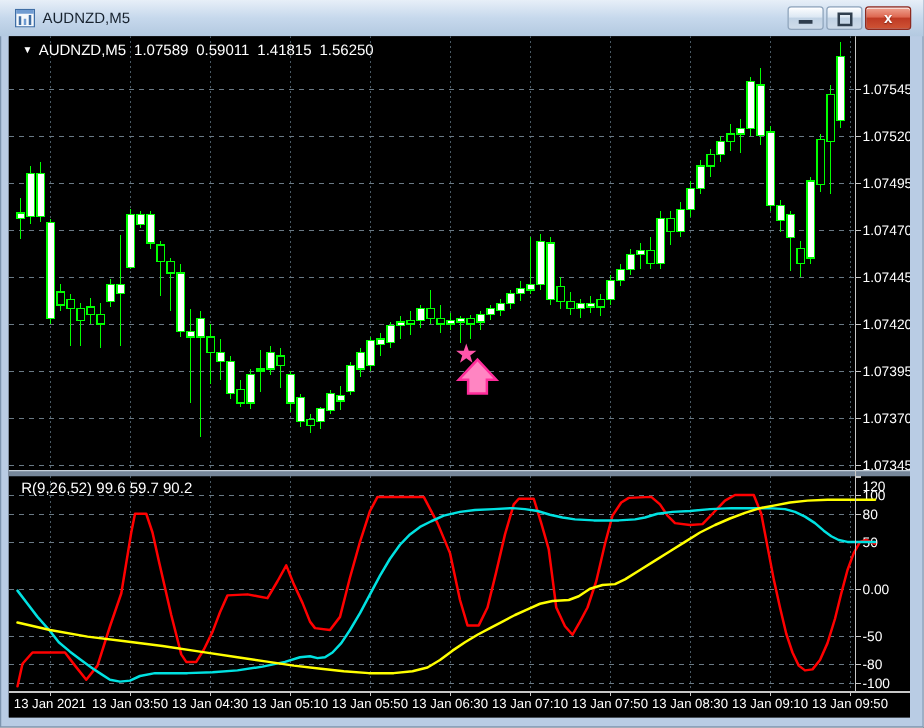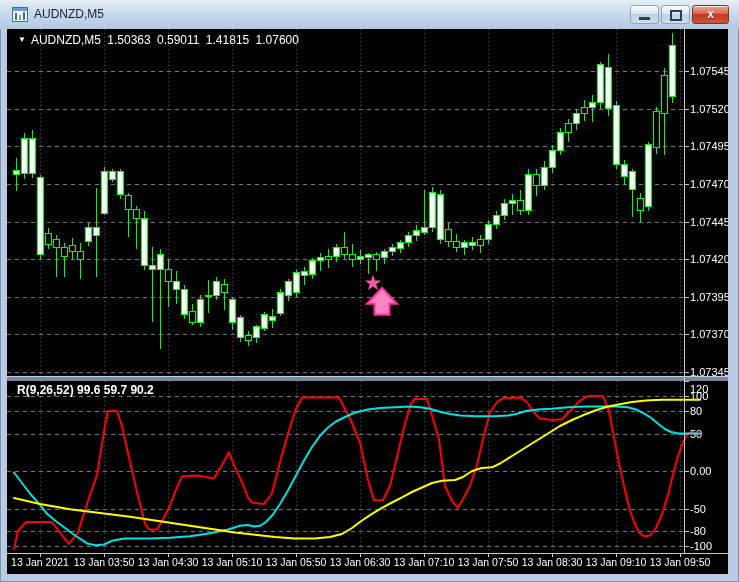--- a/index.html
+++ b/index.html
@@ -22,21 +22,21 @@
        color:#fff;font-size:12px;font-weight:bold;line-height:17px;
        text-shadow:0 1px 1px #7c2012;}
   #btn-min .dash{display:inline-block;width:11px;height:3px;background:#2f3e4e;margin-top:10px;}
   #btn-max .sq{display:inline-block;width:8px;height:7px;border:2px solid #2f3e4e;margin-top:4px;}
   #client{position:absolute;left:7px;top:29px;width:721px;height:545px;background:#000;}
   #chart-svg{position:absolute;left:0;top:0;}
   .overlay{position:absolute;color:#fff;white-space:nowrap;}
   #quote-overlay{left:11px;top:4px;font-size:12px;}
   #quote-overlay .tri{font-size:8px;vertical-align:2px;margin-right:5px;}
   #quote-overlay span{margin-right:3px;}
-  #indicator-overlay{left:10px;top:354px;font-size:12px;font-weight:bold;}
+  #indicator-overlay{left:10px;top:354px;font-size:12px;}
 </style>
 </head>
 <body>
 
 <div id="win">
   <div id="titlebar">
     <svg id="title-icon" viewBox="0 0 16 15">
       <rect x="0.5" y="0.5" width="15" height="14" fill="#f4f8fc" stroke="#3f6ea5"></rect>
       <rect x="1" y="1" width="14" height="3" fill="#6f9bd1"></rect>
       <rect x="3" y="6" width="2" height="7" fill="#3f6ea5"></rect>
@@ -317,23 +317,23 @@
         <line x1="684" y1="546.5" x2="689" y2="546.5" stroke="#c8c8c8" shape-rendering="crispEdges"></line>
         <text x="690" y="550" fill="#ffffff" font-size="11px" font-family="&quot;Liberation Sans&quot;,sans-serif">-100</text>
         <polyline points="14,549.0 18,531.0 26,522.0 52,522.0 60,532.5 69,543.8 78,532.5 88,501.0 97,474.8 105,426.0 108,411.0 117,411.0 122,426.0 127,448.5 137,492.0 145,523.5 149,529.5 157,529.5 163,519.8 170,505.5 176,489.8 182,476.3 198,475.5 206,477.0 214,478.5 222,465.0 229,452.3 235,467.3 242,482.3 248,497.3 252,502.5 264,504.0 272,493.5 280,462.0 288,433.5 296,408.8 302,397.5 339,397.5 350,418.5 360,442.5 368,480.0 374,500.3 383,500.3 390,486.0 397,457.5 404,427.5 411,403.5 415,399.0 427,399.0 433,418.5 439,439.5 445,486.0 452,501.0 458,507.8 464,497.3 470,486.0 477,465.0 484,435.0 490,412.5 497,402.0 503,398.3 521,397.5 528,403.5 534,412.5 540,418.5 552,420.0 562,419.3 570,411.0 580,400.5 588,396.0 603,396.0 609,411.0 614,437.3 619,463.5 624,486.0 629,507.0 634,522.0 639,532.5 644,536.3 650,535.5 656,528.0 662,514.5 668,495.0 673,474.8 678,456.0 683,442.5 688,433.5 693,432.0 700,435.0" fill="none" stroke="#ff0000" stroke-width="2" stroke-linejoin="round" stroke-linecap="round"></polyline>
         <polyline points="14,472.5 22,483.0 30,493.5 40,504.8 47,513.8 56,521.3 64,527.3 73,534.0 81,539.3 88,543.8 96,545.3 104,544.5 112,540.8 124,538.5 150,538.5 170,537.8 190,536.3 210,533.3 228,529.5 240,525.8 248,525.0 254,526.5 260,525.8 266,522.0 273,514.5 280,504.0 288,490.5 296,475.5 304,460.5 312,447.0 320,435.8 328,427.5 336,421.5 345,417.0 355,412.5 368,409.5 380,408.0 395,407.3 410,406.5 420,407.3 430,408.8 440,411.8 450,414.0 460,415.5 475,416.3 495,416.3 508,415.5 516,414.0 526,411.0 538,409.5 552,408.8 568,407.3 585,406.5 615,406.5 628,407.3 636,409.5 644,413.3 652,418.5 659,424.5 665,429.0 671,432.0 678,433.5 700,433.5" fill="none" stroke="#00e1e1" stroke-width="2" stroke-linejoin="round" stroke-linecap="round"></polyline>
         <polyline points="14,498.0 40,504.0 70,509.3 100,513.0 130,516.8 160,521.3 190,525.8 215,529.5 235,532.5 255,534.8 275,537.0 295,538.5 315,538.5 330,537.0 342,534.0 352,528.0 362,520.5 372,513.8 382,507.8 392,502.5 402,497.3 412,492.0 422,487.5 432,483.0 442,480.8 455,480.0 463,477.0 472,471.0 482,468.0 492,467.3 500,463.5 512,456.0 524,448.5 536,441.0 548,433.5 560,426.0 572,420.0 584,414.8 596,410.3 608,406.5 620,404.3 632,402.0 646,400.5 662,399.8 680,399.8 700,399.8" fill="none" stroke="#ffff00" stroke-width="2" stroke-linejoin="round" stroke-linecap="round"></polyline>
         <line x1="684.5" y1="29" x2="684.5" y2="553" stroke="#c8c8c8" shape-rendering="crispEdges"></line>
         <line x1="7" y1="553.5" x2="728" y2="553.5" stroke="#c8c8c8" shape-rendering="crispEdges"></line>
       </svg>
     <div class="overlay" id="quote-overlay">
       <span class="tri">▼</span><span>AUDNZD,M5</span>
-      <span>1.50363</span>
+      <span>1.07589</span>
       <span>0.59011</span>
       <span>1.41815</span>
-      <span>1.07600</span>
+      <span>1.56250</span>
     </div>
     <div class="overlay" id="indicator-overlay">
       <span>R(9,26,52)</span>
       <span>99.6 59.7 90.2</span>
     </div>
   </div>
 </div>
 
 </body></html>

